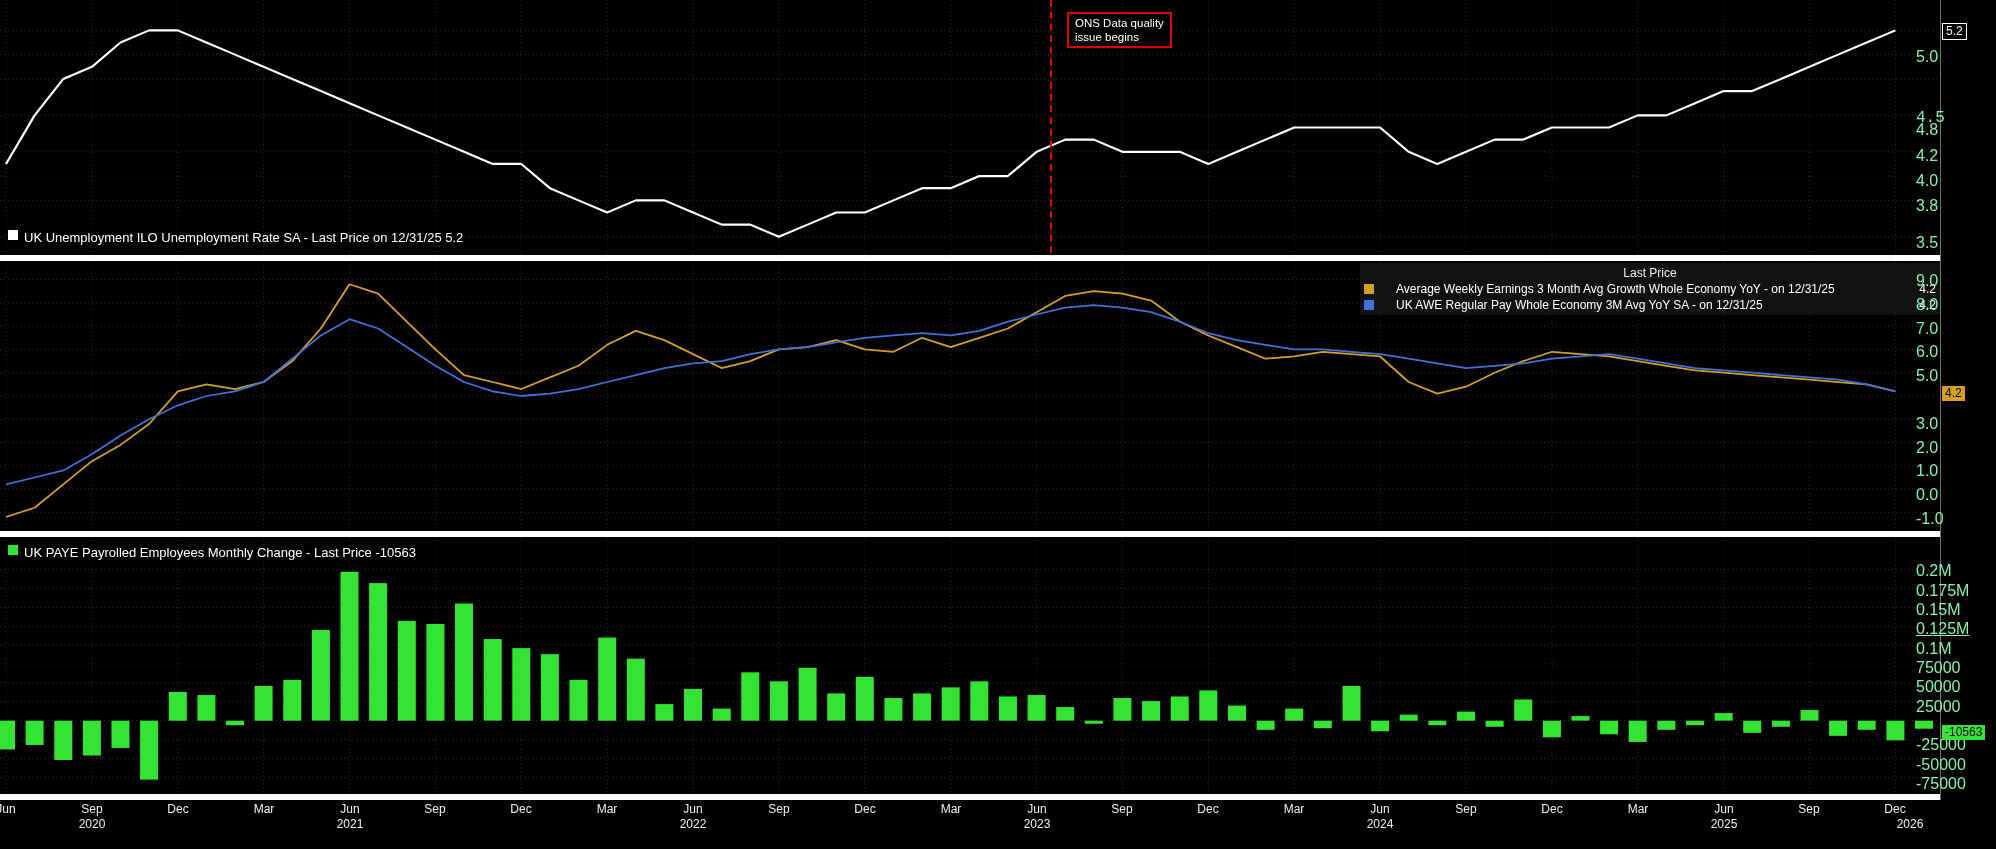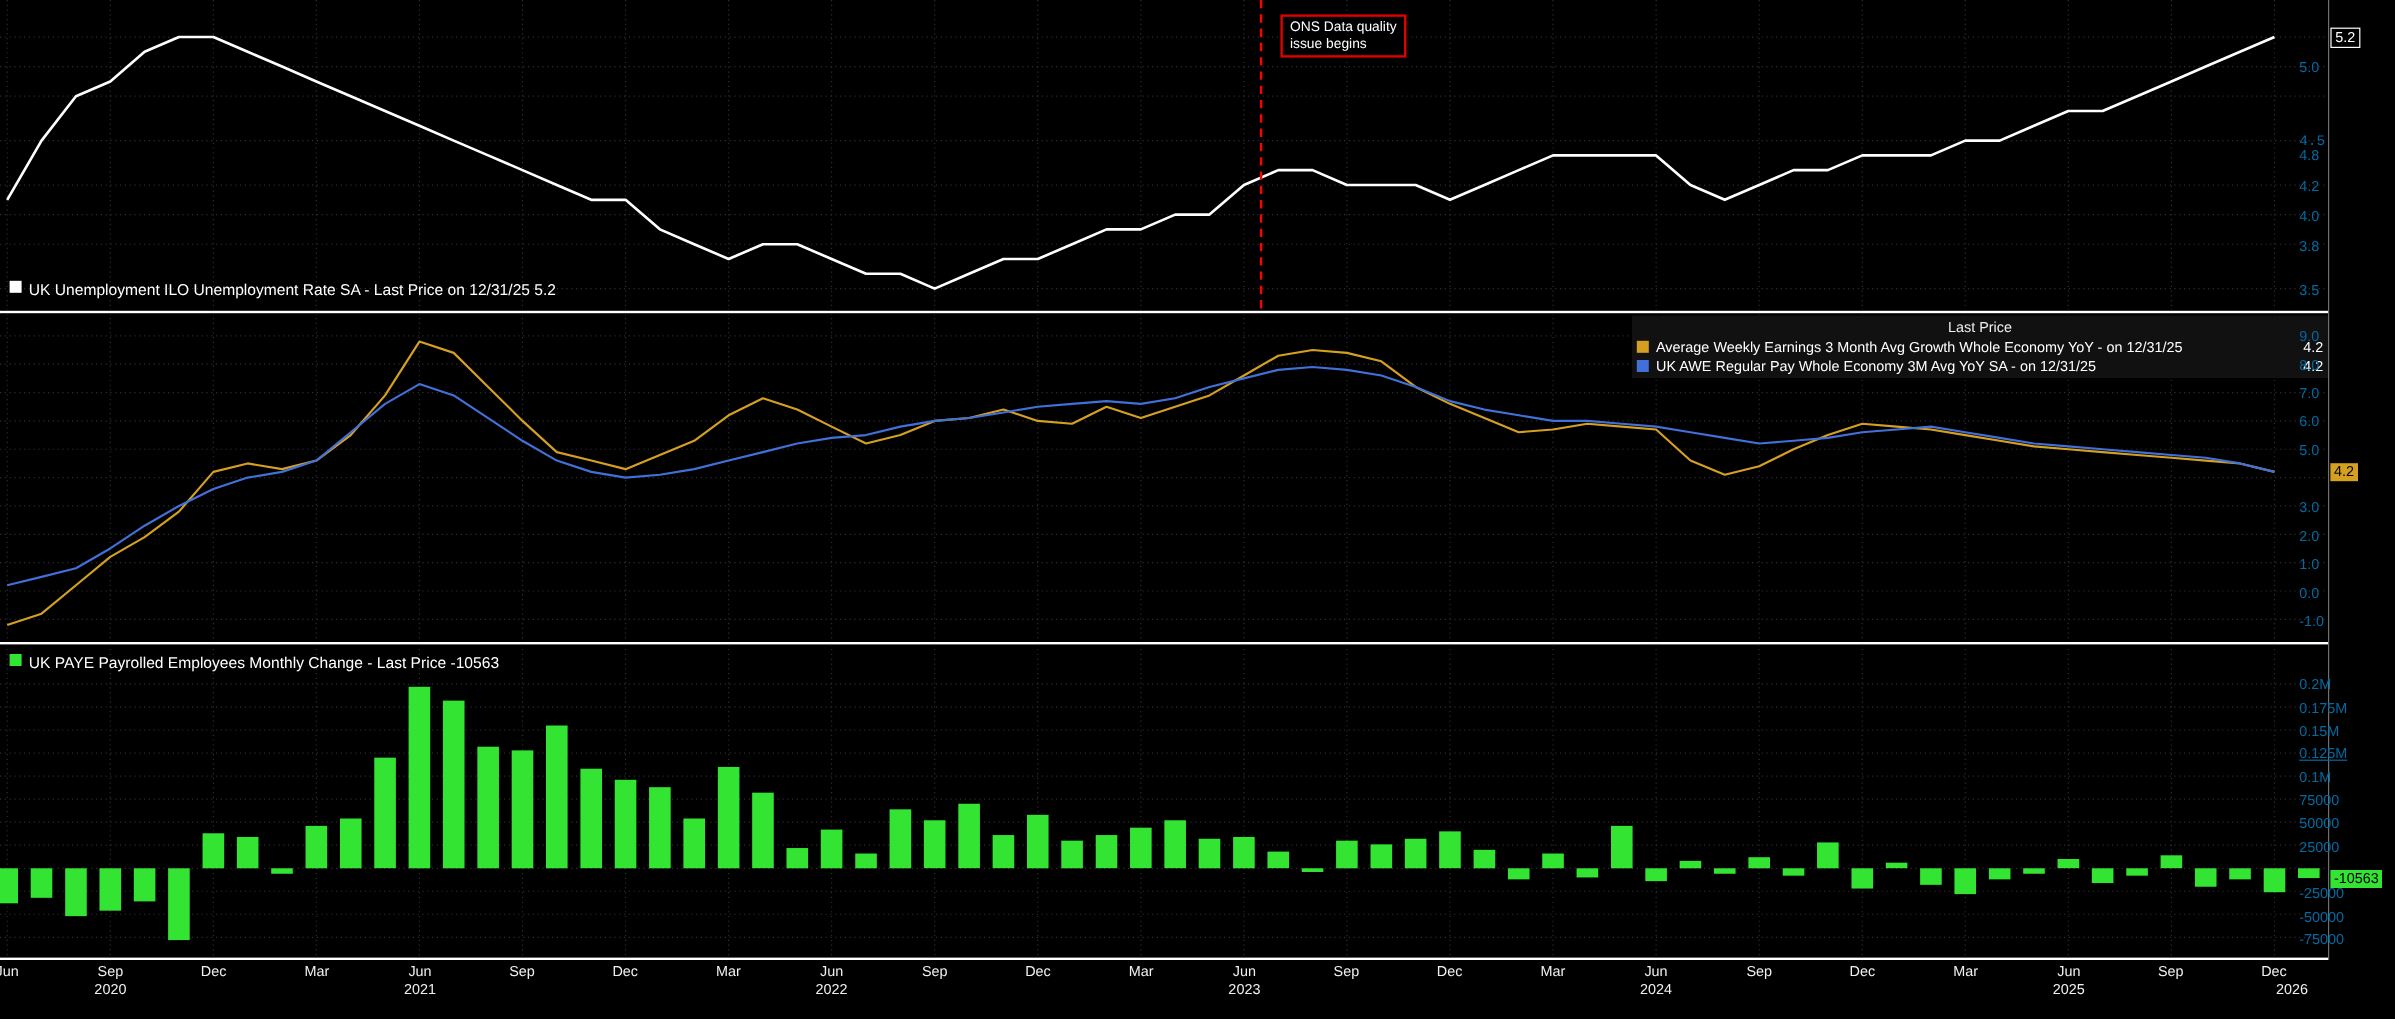--- a/index.html
+++ b/index.html
@@ -1,48 +1,48 @@
 <!DOCTYPE html>
 <html><head>
 <meta charset="utf-8">
 <style>
   html,body{margin:0;padding:0;background:#000;}
   .terminal{position:relative;width:1996px;height:849px;background:#000;overflow:hidden;
     font-family:"Liberation Sans",sans-serif;color:#fff;}
-  .panel{position:absolute;left:0;width:1940px;box-sizing:border-box;border-bottom:2px solid #ffffff;}
+  .panel{position:absolute;left:0;width:1940px;box-sizing:border-box;border-bottom:6px solid #ffffff;}
   .p0{top:0;height:261px;}
   .p1{top:261px;height:276px;padding-left:14px;}
   .p2{top:537px;height:263px;}
   .panel svg{position:absolute;left:0;top:0;width:100%;height:100%;display:block;}
   .grid{stroke:#2e2e2e;stroke-width:1;stroke-dasharray:1 3;}
   .spine{position:absolute;left:1940px;top:0;width:1px;height:800px;background:#6f6f6f;}
   
-  #ygutter .ax{position:absolute;left:1916px;height:15px;line-height:15px;font-size:12px;
-    color:#0369a1;white-space:nowrap;}
+  #ygutter .ax{position:absolute;left:1916px;height:15px;line-height:15px;font-size:16px;
+    color:#86efac;white-space:nowrap;}
   #ygutter .badge{padding:0 3px;left:1942px;height:15px;line-height:15px;font-size:12px;}
   #ygutter .white-box{background:#000;border:1px solid #fff;color:#fff;}
   #ygutter .amber{background:#d5a021;color:#000;border:none;}
   #ygutter .green{background:#33e433;color:#000000;border:none;}
   
   #xaxis{position:absolute;top:800px;left:0;width:1940px;height:34px;}
   #xaxis .xm{position:absolute;top:2px;width:32px;text-align:center;font-size:12px;color:#efefef;}
   #xaxis .xy{position:absolute;top:17px;width:40px;text-align:center;font-size:12px;color:#efefef;}
   
   .legend{position:absolute;display:flex;align-items:flex-start;gap:6px;font-size:13px;white-space:nowrap;}
   .legend-unemp{left:8px;bottom:10px;}
   .legend-paye{left:8px;top:8px;}
   .sw{width:10px;height:10px;display:inline-block;flex:0 0 auto;}
   .sw-white{background:#ffffff;}
   .sw-amber{background:#d5a021;}
   .sw-blue{background:#4070d8;}
   .sw-green{background:#33e433;}
   .legendbox{position:absolute;top:2px;right:0;width:580px;background:#111111;
     padding:2px 4px;font-size:12px;box-sizing:border-box;}
   .lp-title{text-align:center;height:16px;line-height:16px;color:#efefef;}
-  .lrow{display:flex;align-items:center;gap:6px;height:16px;white-space:nowrap;}
+  .lrow{display:flex;align-items:center;gap:22px;height:16px;white-space:nowrap;}
   .lval{margin-left:auto;}
   
   .annotation{position:absolute;left:1067px;top:12px;border:2px solid #e00000;background:#000;
     padding:2px 6px;font-size:11.5px;line-height:14px;white-space:nowrap;color:#fff;}
   
   .footer{position:absolute;top:832px;left:0;width:1996px;height:17px;display:flex;
     align-items:center;font-size:12px;padding:0 6px;box-sizing:border-box;color:#fff;}
   .f-left{flex:1;text-align:left;white-space:nowrap;overflow:hidden;}
   .f-center{flex:0 0 auto;white-space:nowrap;}
   .f-right{flex:1;text-align:right;white-space:nowrap;}

